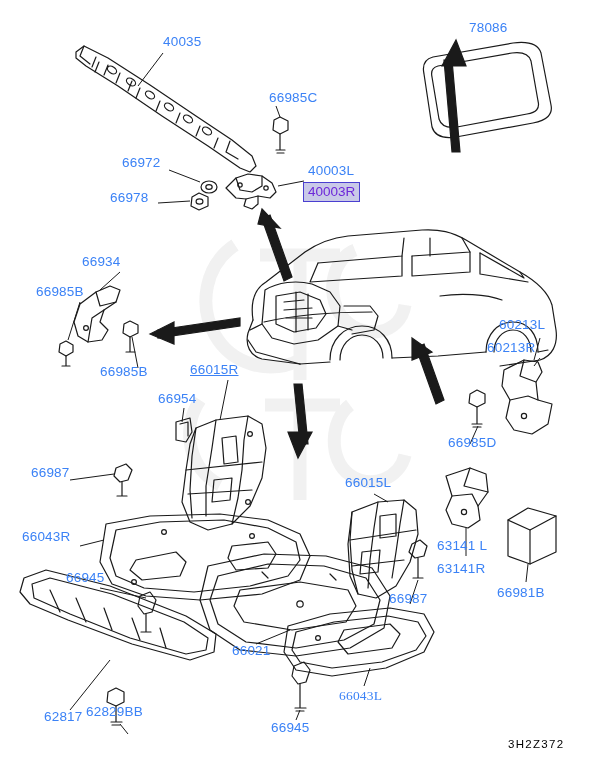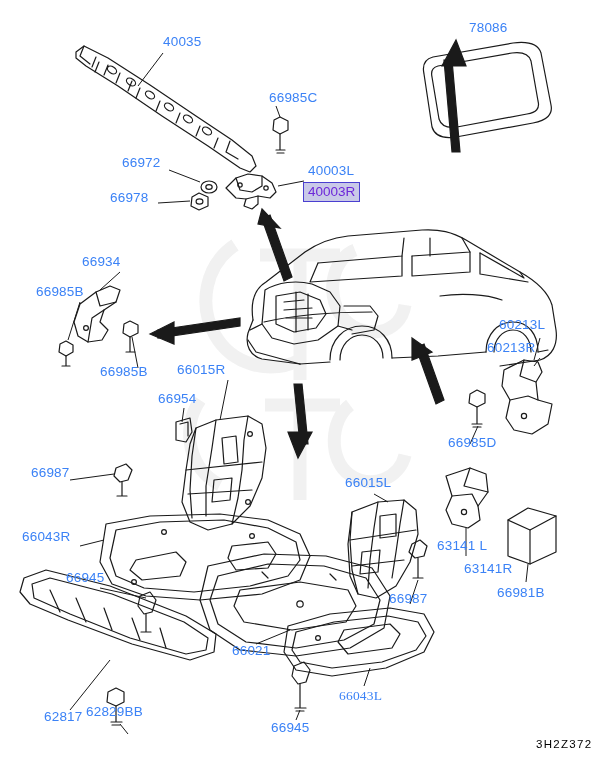--- a/index.html
+++ b/index.html
@@ -44,21 +44,20 @@
     background: #c9c9e8;
     padding: 1px 4px 1px 4px;
   }
   .code {
     position: absolute;
     font-family: "Liberation Sans", sans-serif;
     font-size: 11.5px;
     color: #000000;
     letter-spacing: 1.3px;
     white-space: nowrap;
-    margin-left: 28px;
   }
   .wm {
     position: absolute;
     left: 0; top: 0;
     width: 609px; height: 768px;
     pointer-events: none;
   }
 </style>
 </head>
 <body>
@@ -330,28 +329,28 @@
   <div class="lbl" style="left:249px; top:90px;margin-left:20px;">66985C</div>
   <div class="lbl" style="left:122px; top:155px;">66972</div>
   <div class="lbl" style="left:308px; top:163px;">40003L</div>
   <div class="lbl" style="left:110px; top:190px;">66978</div>
   <div class="lbl-highlight" style="left:303px; top:182px;">40003R</div>
   <div class="lbl" style="left:82px; top:254px;">66934</div>
   <div class="lbl" style="left:36px; top:284px;">66985B</div>
   <div class="lbl" style="left:499px; top:317px;">60213L</div>
   <div class="lbl" style="left:487px; top:340px;">60213R</div>
   <div class="lbl" style="left:100px; top:364px;">66985B</div>
-  <div class="lbl" style="left:177px; top:362px;">66015R</div>
+  <div class="lbl" style="left:190px; top:362px;text-decoration:underline;">66015R</div>
   <div class="lbl" style="left:158px; top:391px;">66954</div>
   <div class="lbl" style="left:432px; top:435px;margin-left:16px;">66985D</div>
   <div class="lbl" style="left:31px; top:465px;">66987</div>
   <div class="lbl" style="left:345px; top:475px;">66015L</div>
   <div class="lbl" style="left:22px; top:529px;">66043R</div>
   <div class="lbl" style="left:437px; top:538px;">63141 L</div>
-  <div class="lbl" style="left:437px; top:561px;margin-left:27px;">63141R</div>
+  <div class="lbl" style="left:437px; top:561px;">63141R</div>
   <div class="lbl" style="left:497px; top:585px;">66981B</div>
   <div class="lbl" style="left:66px; top:570px;">66945</div>
   <div class="lbl" style="left:389px; top:591px;">66987</div>
   <div class="lbl" style="left:232px; top:643px;text-align:center;">66021</div>
   <div class="lbl" style="left:339px; top:688px;font-family:Liberation Serif, serif;">66043L</div>
   <div class="lbl" style="left:44px; top:709px;">62817</div>
   <div class="lbl" style="left:271px; top:720px;">66945</div>
   <div class="lbl" style="left:86px; top:704px;">62829BB</div>
 
   <div class="code" style="left:508px; top:738px;">3H2Z372</div>

